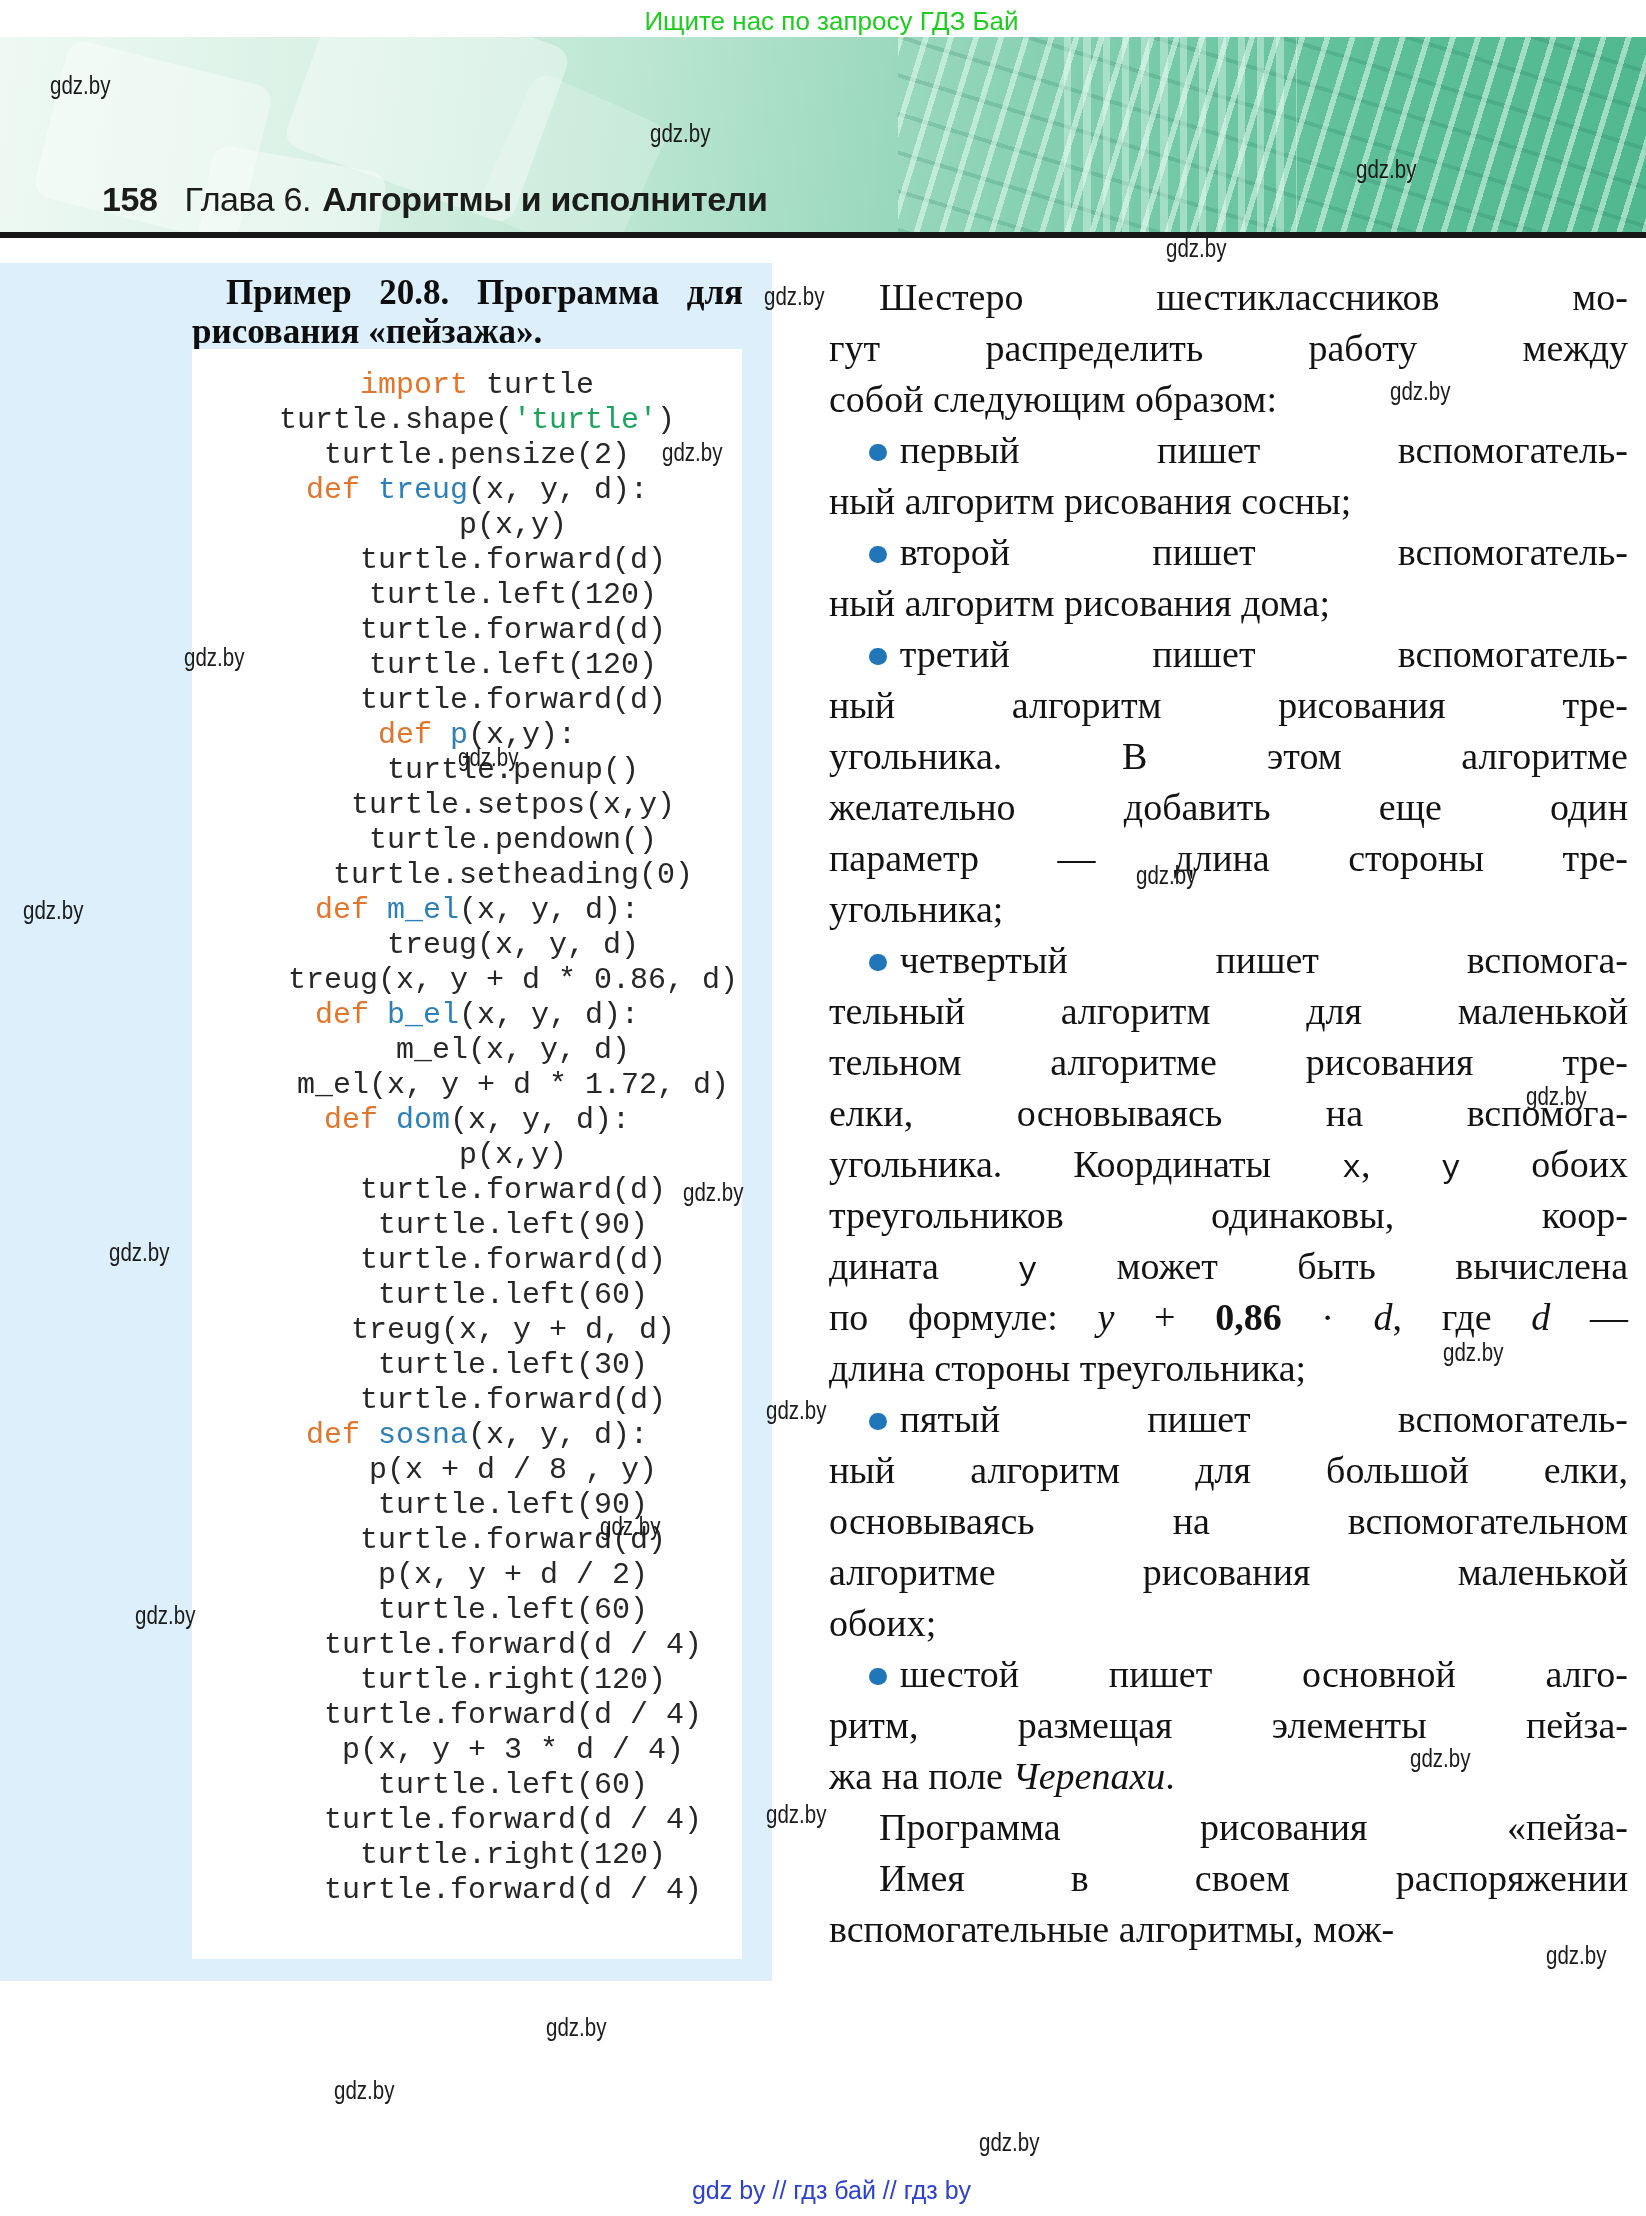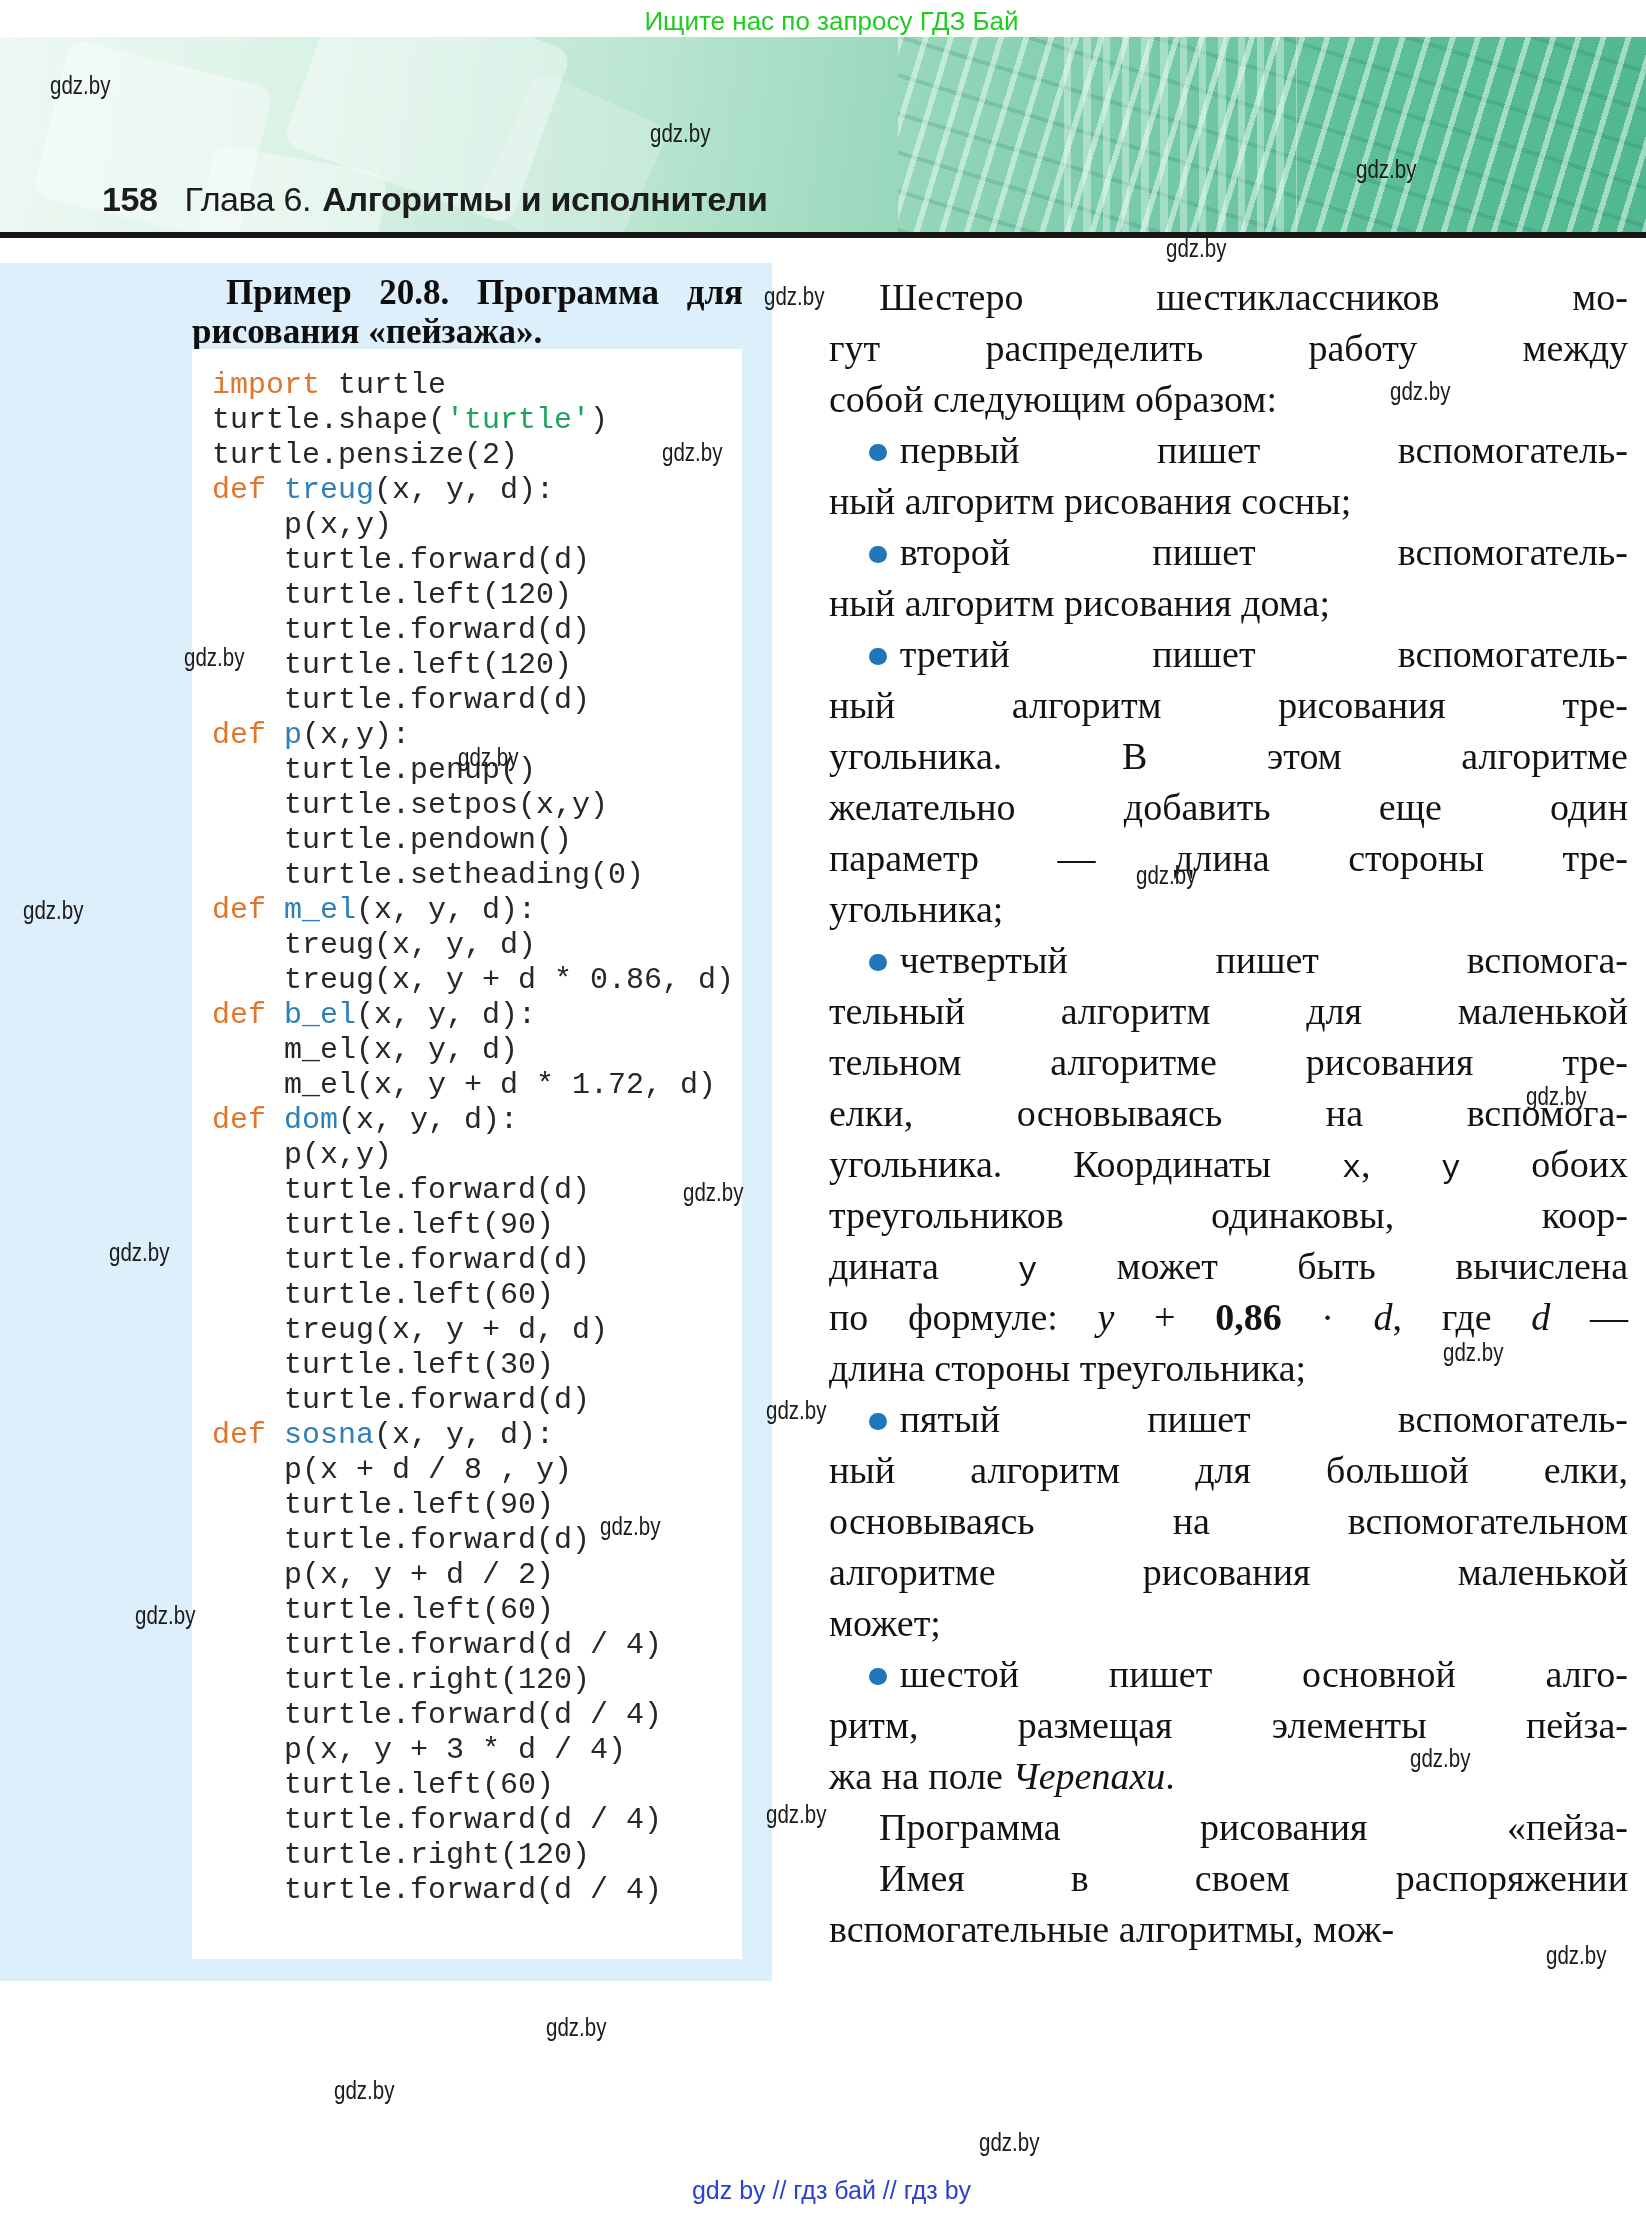--- a/index.html
+++ b/index.html
@@ -37,21 +37,21 @@
   .ex-heading{position:absolute;left:192px;top:9.7px;width:551px;font-weight:700;
               font-size:35px;line-height:39px;color:#0e0e0e;}
   .ex-heading .hl{text-align:justify;text-align-last:justify;}
   .ex-heading .hl.first{text-indent:34px;}
   .ex-heading .hl.last{text-align:left;text-align-last:left;}
 
   .codebox{position:absolute;left:192px;top:86px;width:550px;height:1610px;background:#ffffff;
            padding:19.3px 0 0 20px;box-sizing:border-box;
            font-family:"Liberation Mono","DejaVu Sans Mono",monospace;
            font-size:30px;line-height:35px;color:#272727;}
-  .code-ln{white-space:pre;}
+  .code-ln{white-space:pre;text-align:center;}
   .kw{color:var(--keyword_orange);}
   .fn{color:var(--function_blue);}
   .str{color:var(--string_green);}
 
   
   .rightcol{position:absolute;left:829px;top:272px;width:799px;
             font-size:38px;line-height:51px;color:#131313;}
   .ln{text-align:justify;text-align-last:justify;height:51px;overflow:visible;white-space:nowrap;}
   .ln.just{white-space:normal;}
   .ln.last{text-align:left;text-align-last:left;white-space:nowrap;}
@@ -164,21 +164,21 @@
       <div class="ln just">елки, основываясь на вспомога-</div>
       <div class="ln just">угольника. Координаты <span class="cm">x</span>, <span class="cm">y</span> обоих</div>
       <div class="ln just">треугольников одинаковы, коор-</div>
       <div class="ln just">дината <span class="cm">y</span> может быть вычислена</div>
       <div class="ln just">по формуле: <span class="ci">y</span> + <span class="cb">0,86</span> · <span class="ci">d</span>, где <span class="ci">d</span> —</div>
       <div class="ln last">длина стороны треугольника;</div>
       <div class="ln just first-bullet"><span class="dot"></span>пятый пишет вспомогатель-</div>
       <div class="ln just">ный алгоритм для большой елки,</div>
       <div class="ln just">основываясь на вспомогательном</div>
       <div class="ln just">алгоритме рисования маленькой</div>
-      <div class="ln last">может;</div>
+      <div class="ln last">обоих;</div>
       <div class="ln just first-bullet"><span class="dot"></span>шестой пишет основной алго-</div>
       <div class="ln just">ритм, размещая элементы пейза-</div>
       <div class="ln last">жа на поле <span class="ci">Черепахи</span>.</div>
       <div class="ln just first-p">Программа рисования «пейза-</div>
       <div class="ln just first-p">Имея в своем распоряжении</div>
       <div class="ln last">вспомогательные алгоритмы, мож-</div>
     </div>
 
   <div id="wmlayer">
       <span class="wm" style="left: 50px; top: 71px;">gdz.by</span>

